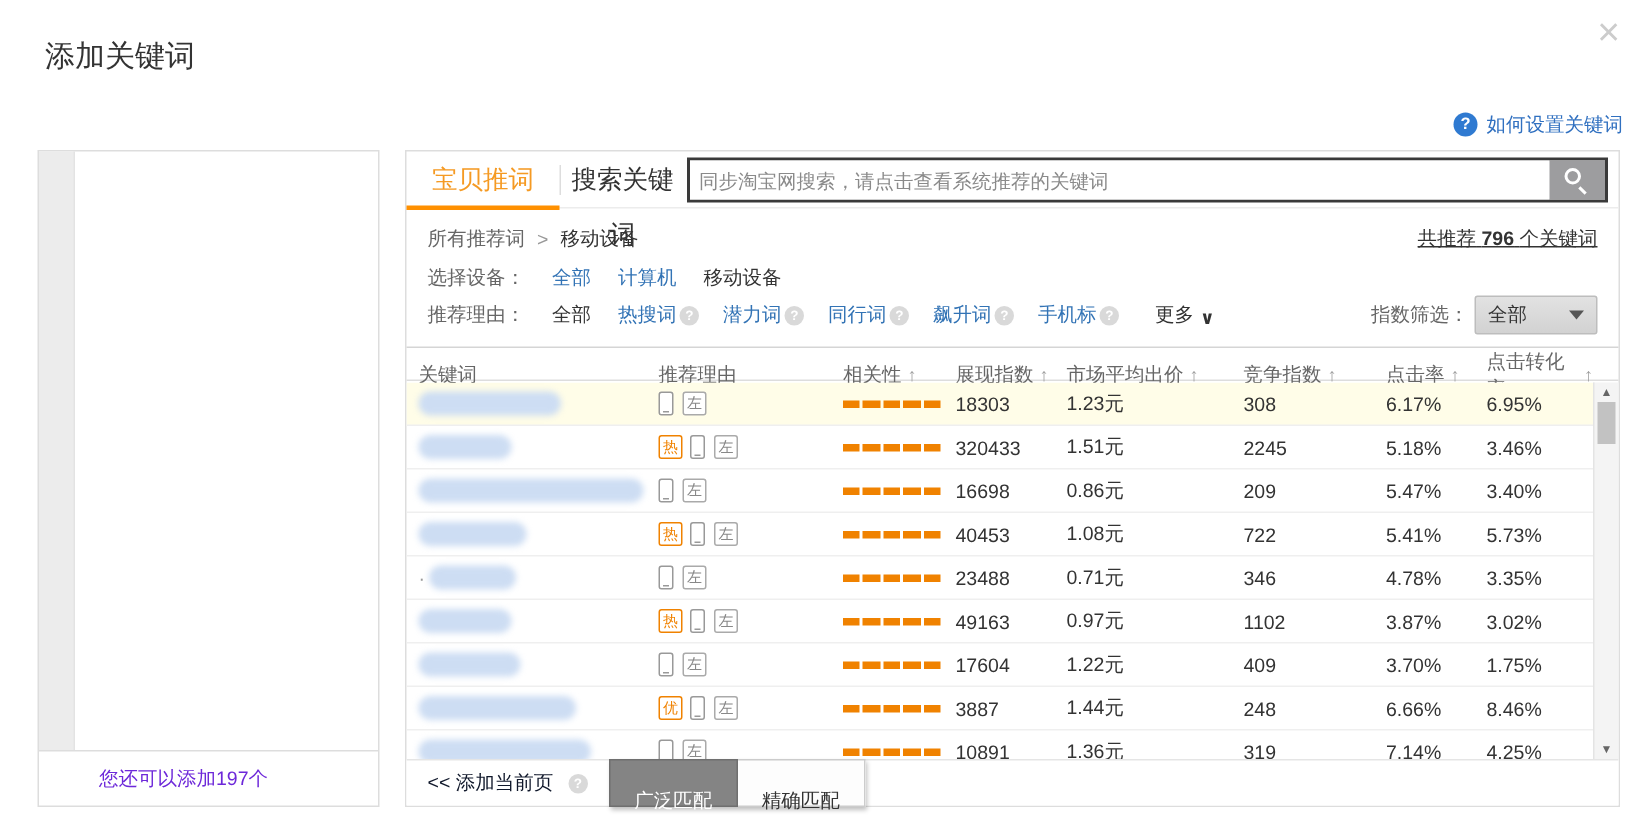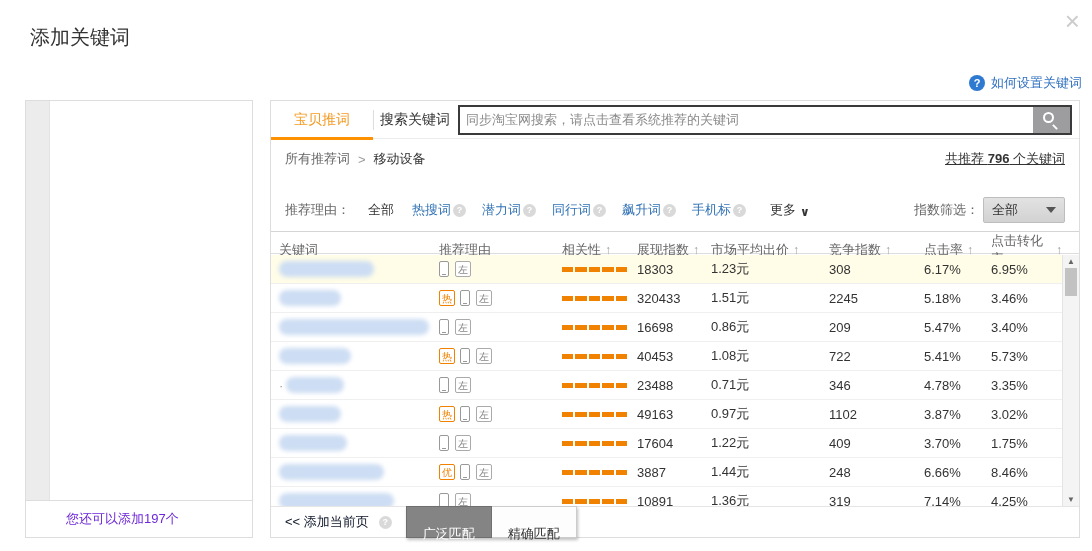--- a/index.html
+++ b/index.html
@@ -18,28 +18,28 @@
   #left-panel { left:25px; top:100px; width:228px; height:438px; border:1px solid #ddd; background:#fff; }
   #left-strip { position:absolute; left:0; top:0; width:24px; bottom:37px; background:#ececec; border-right:1px solid #e3e3e3; }
   #left-footer { position:absolute; left:0; right:0; bottom:0; height:37px; border-top:1px solid #ddd;
     line-height:36px; padding-left:40px; font-size:13px; color:#6d28d9; }
 
   
   #right-panel { left:270px; top:100px; width:810px; height:438px; border:1px solid #ddd; background:#fff; }
 
   
   #tabbar { position:relative; height:38px; border-bottom:1px solid #ececec; }
-  .tab { position:absolute; top:0; height:38px; line-height:37px; text-align:center; font-size:14px; color:#333; cursor:pointer; }
+  .tab { position:absolute; top:0; height:38px; line-height:37px; text-align:center; font-size:17px; color:#333; cursor:pointer; }
   #tab-item { left:0; width:102px; color:#f59a23; }
   #tab-item::after { content:""; position:absolute; left:0; right:0; bottom:-1px; height:3px; background:#ff9000; }
   #tab-divider { position:absolute; left:102px; top:9px; height:20px; width:1px; background:#ddd; }
   #tab-search { left:103px; width:82px; }
   #search-box { position:absolute; left:187px; right:7px; top:4px; height:30px; border:2px solid #3a3a3a; display:flex; background:#fff; }
   #search-input { flex:1; border:none; outline:none; font-size:13px; padding:0 6px; color:#1d4ed8;
-    font-family:Liberation Mono, monospace; }
+    font-family:Liberation Sans, sans-serif; }
   #search-input::placeholder { color:#8a8a8a; opacity:1; }
   #search-btn { width:37px; background:#9d9d9f; border:none; cursor:pointer; position:relative; }
   .mag { position:absolute; left:10px; top:5px; width:11px; height:11px; border:2px solid #fff; border-radius:50%; }
   .mag::after { content:""; position:absolute; left:9px; top:10px; width:2px; height:6px; background:#fff; transform:rotate(-45deg); }
 
   
   .frow { position:absolute; left:14px; right:14px; height:20px; font-size:13px; color:#666;
     display:flex; align-items:center; white-space:nowrap; }
   #row-breadcrumb { top:48px; }
   #row-device { top:74px; }
@@ -134,20 +134,24 @@
     <span>所有推荐词</span>
     <span style="margin:0 8px;color:#999;">&gt;</span>
     <span id="breadcrumb-current">移动设备</span>
     <span id="summary">
       <span>共推荐</span>
       <b>796</b>
       <span>个关键词</span>
     </span>
   </div>
 
+  <div class="frow" id="row-device">
+    <span class="flabel">选择设备：</span>
+    <span id="device-options"><span class="flink">全部</span><span class="flink">计算机</span><span class="fsel">移动设备</span></span>
+  </div>
 
   <div class="frow" id="row-reason">
     <span class="flabel">推荐理由：</span>
     <span id="reason-options"><span class="opt-wrap">
           <span class="fsel">全部</span>
         </span><span class="opt-wrap">
           <span class="flink">热搜词</span>
           <span class="q-gray">?</span>
         </span><span class="opt-wrap">
           <span class="flink">潜力词</span>

